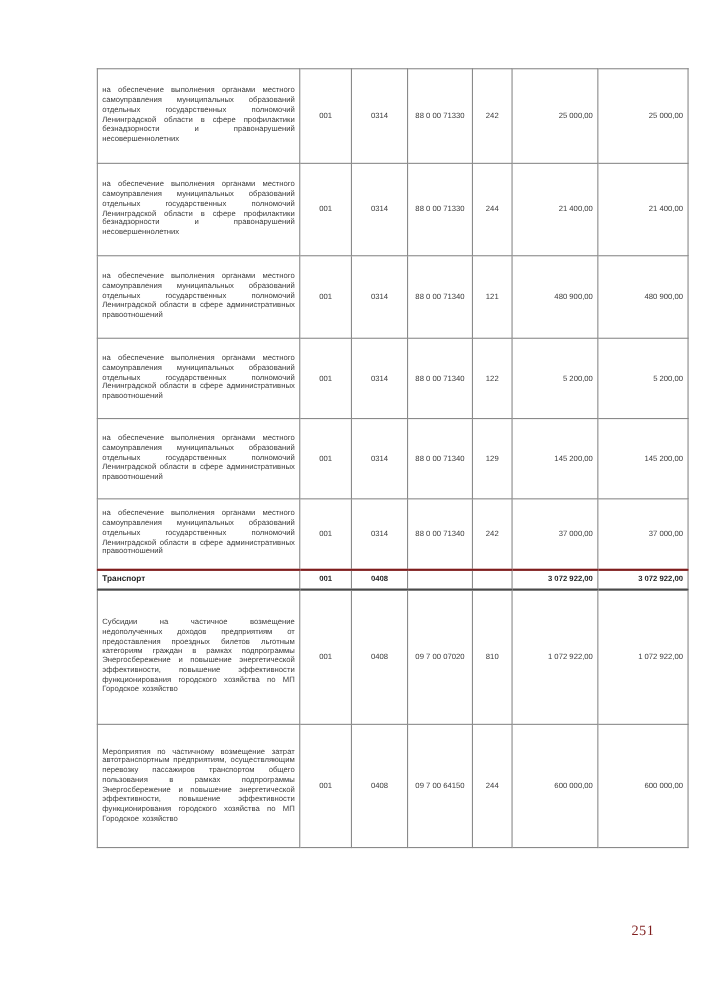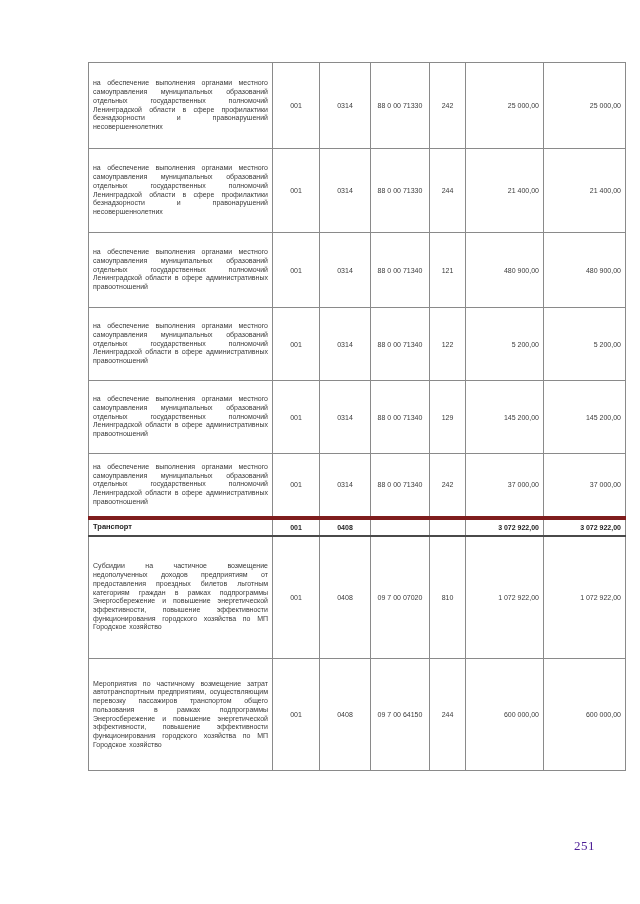--- a/index.html
+++ b/index.html
@@ -32,42 +32,42 @@
     font-size: 7px;
     line-height: 8.7px;
     padding: 3px 6px 3px 7px;
     border-right: 2px solid #4a4a4a;
     word-spacing: 1px;
   }
   td.code   { text-align: center; font-size: 7px; }
   td.amount { text-align: right;  font-size: 7px; padding-right: 6px; }
   tr.total td {
     font-weight: bold;
-    border-top: 4px solid #7f1d1d;
+    border-top: 2px solid #7f1d1d;
     border-bottom: 2px solid #4a4a4a;
     color: #1f1f1f;
   }
   tr.total td.desc { text-align: left; font-size: 7.5px; word-spacing: 0; }
   
   .rh0 { height: 86px; }
   .rh1 { height: 84px; }
   .rh2 { height: 75px; }
   .rh3 { height: 73px; }
   .rh4 { height: 73px; }
   .rh5 { height: 64px; }
   .rh6 { height: 18px; }
   .rh7 { height: 123px; }
   .rh8 { height: 112px; }
   .page-number {
     position: absolute;
     left: 574px;
     top: 838px;
     font-family: "Liberation Serif", serif;
     font-size: 13px;
-    color: #4c1d95;
+    color: #7f1d1d;
     letter-spacing: 0.5px;
   }
 </style>
 </head>
 <body>
 
 <div class="page">
 
   <table class="budget">
     <colgroup>

